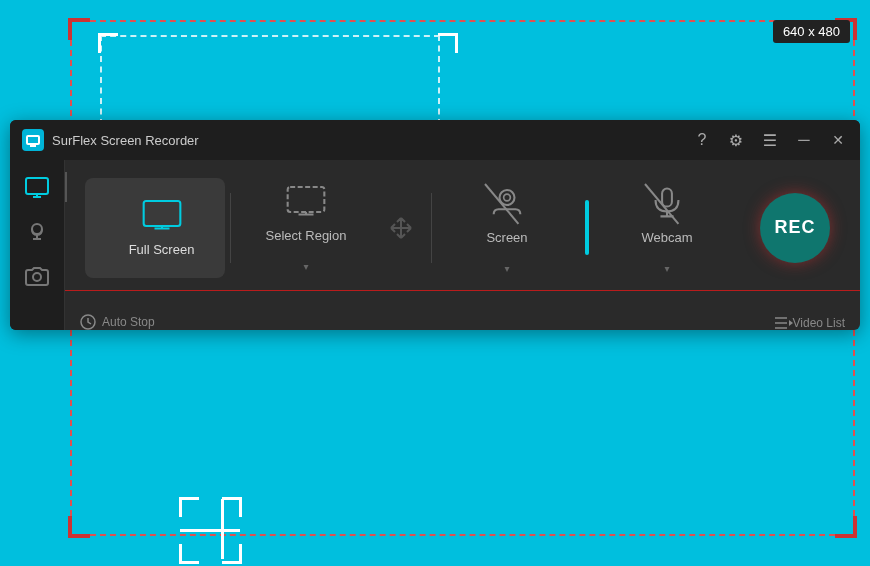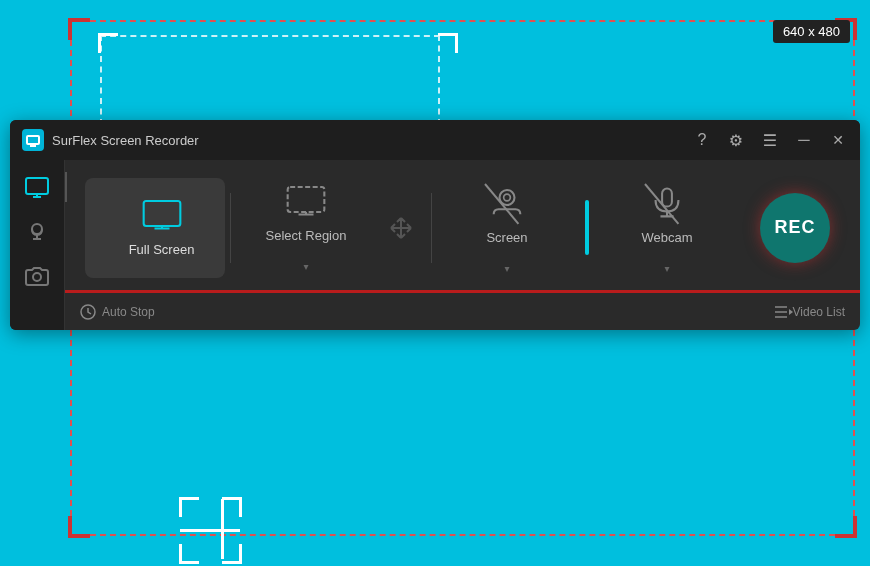--- a/index.html
+++ b/index.html
@@ -276,24 +276,24 @@
       font-size: 18px;
       font-weight: bold;
       letter-spacing: 1px;
     }
 
     
     .bottom-bar {
       margin-left: 55px;
       height: 40px;
       display: flex;
-      align-items: center;
+      align-items: flex-end;
       justify-content: space-between;
       padding: 0 15px;
-      border-top: 3px solid #b91c1c;
+      border-top: 1px solid #b91c1c;
     }
     .auto-stop {
       display: flex;
       align-items: center;
       gap: 6px;
       color: #888;
       font-size: 12px;
       cursor: pointer;
     }
     .video-list {

